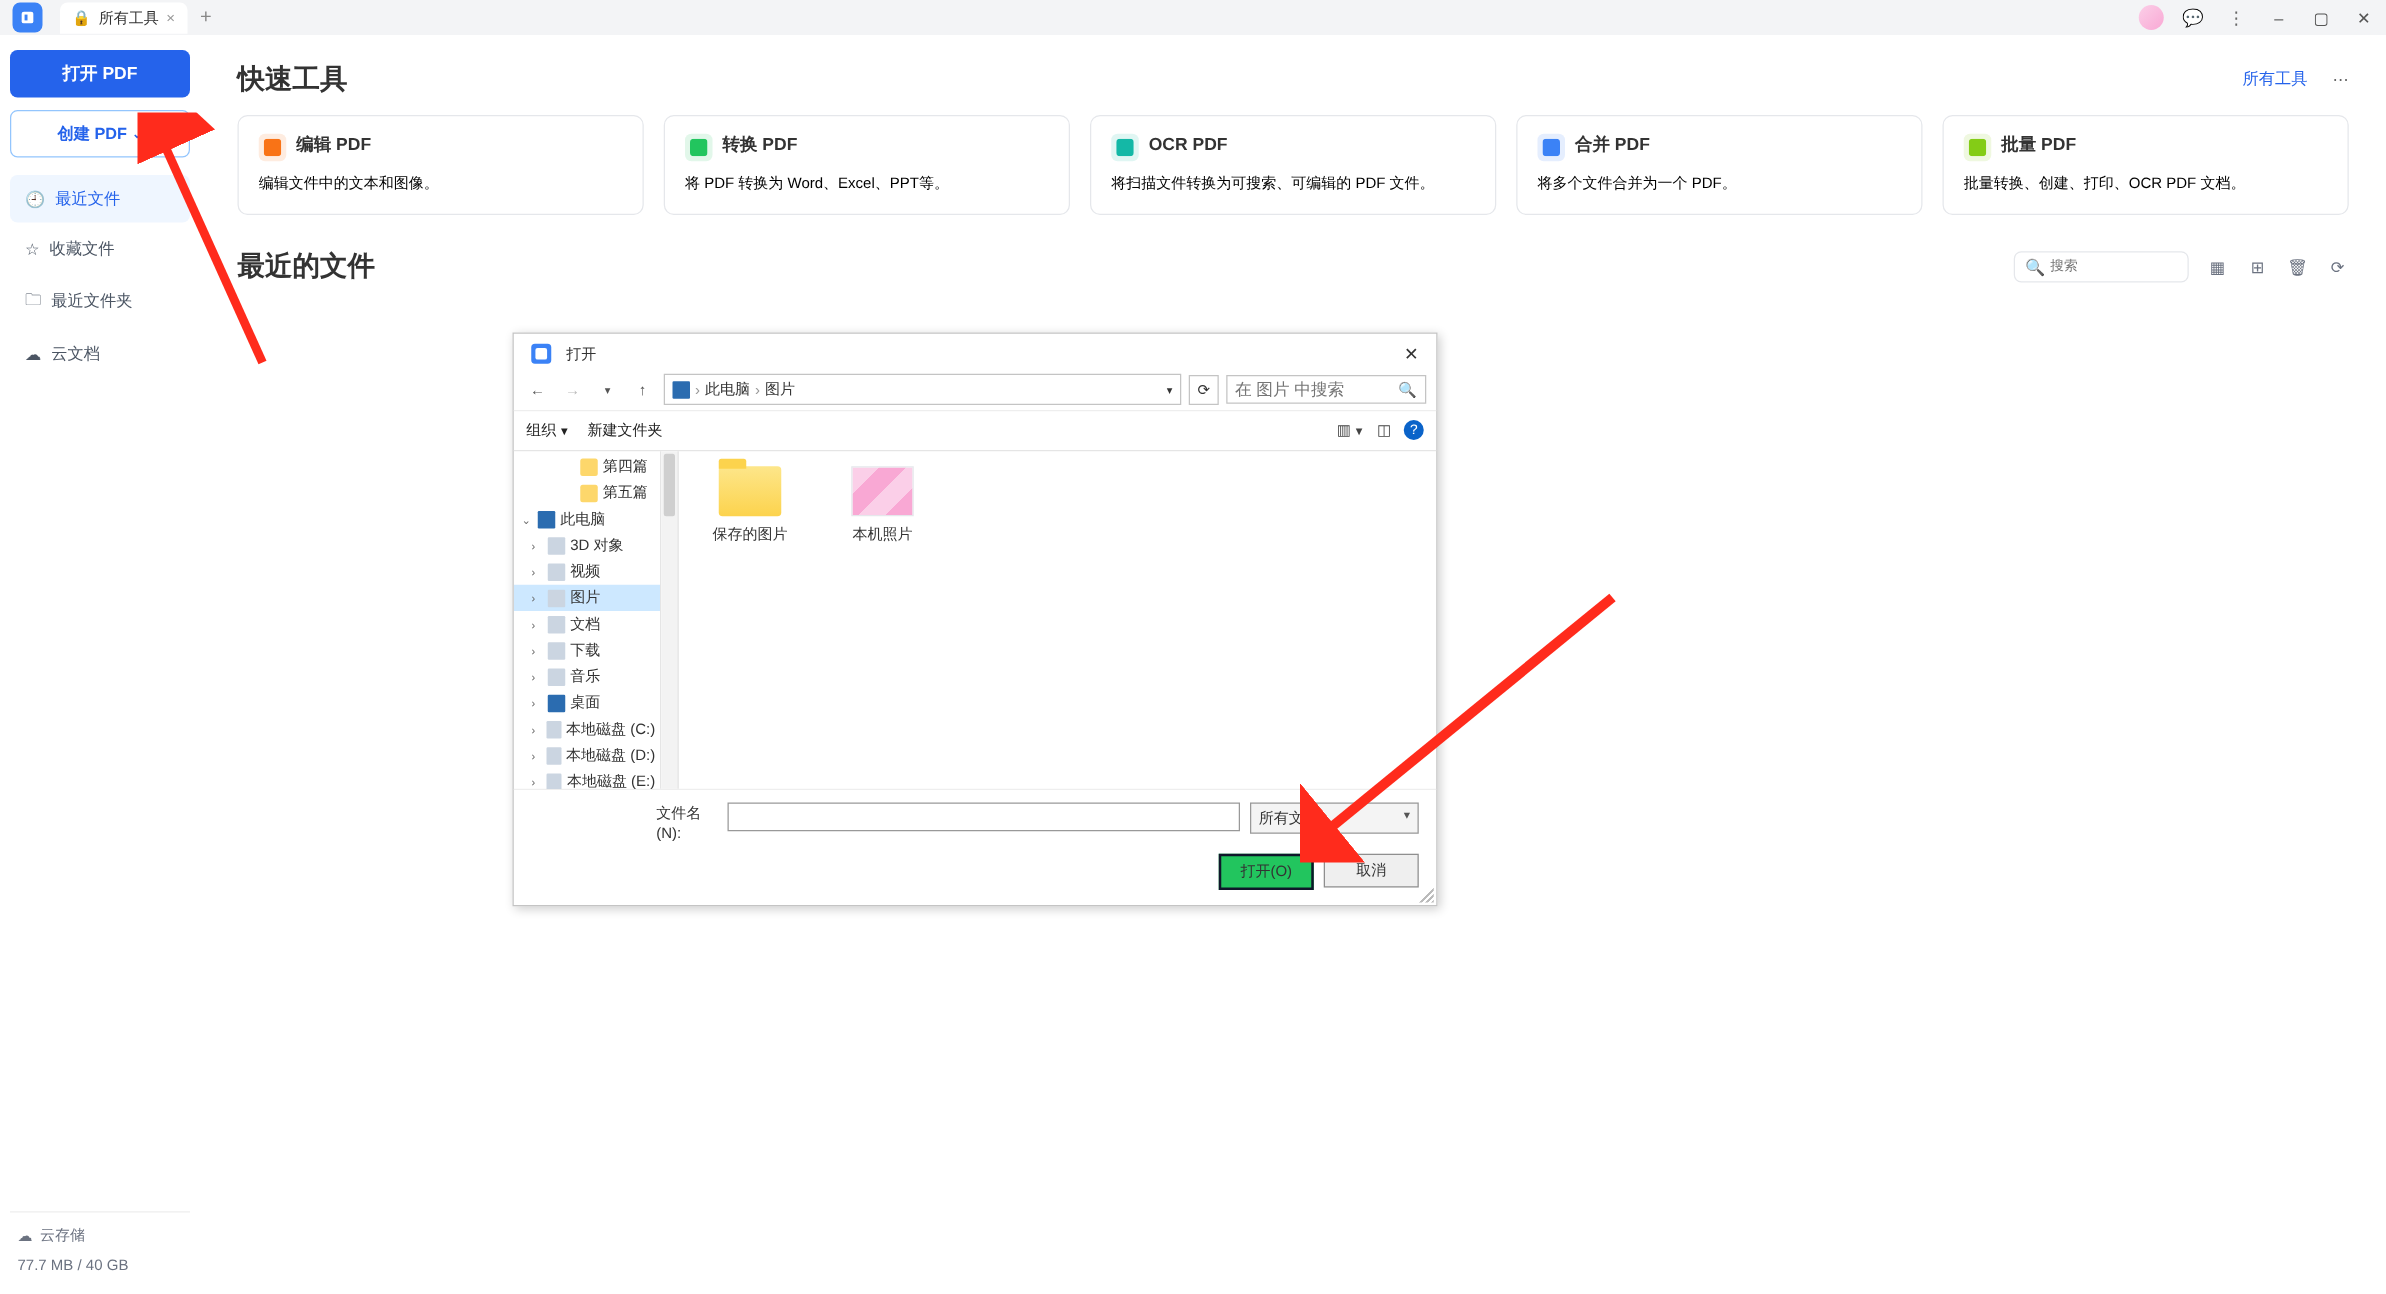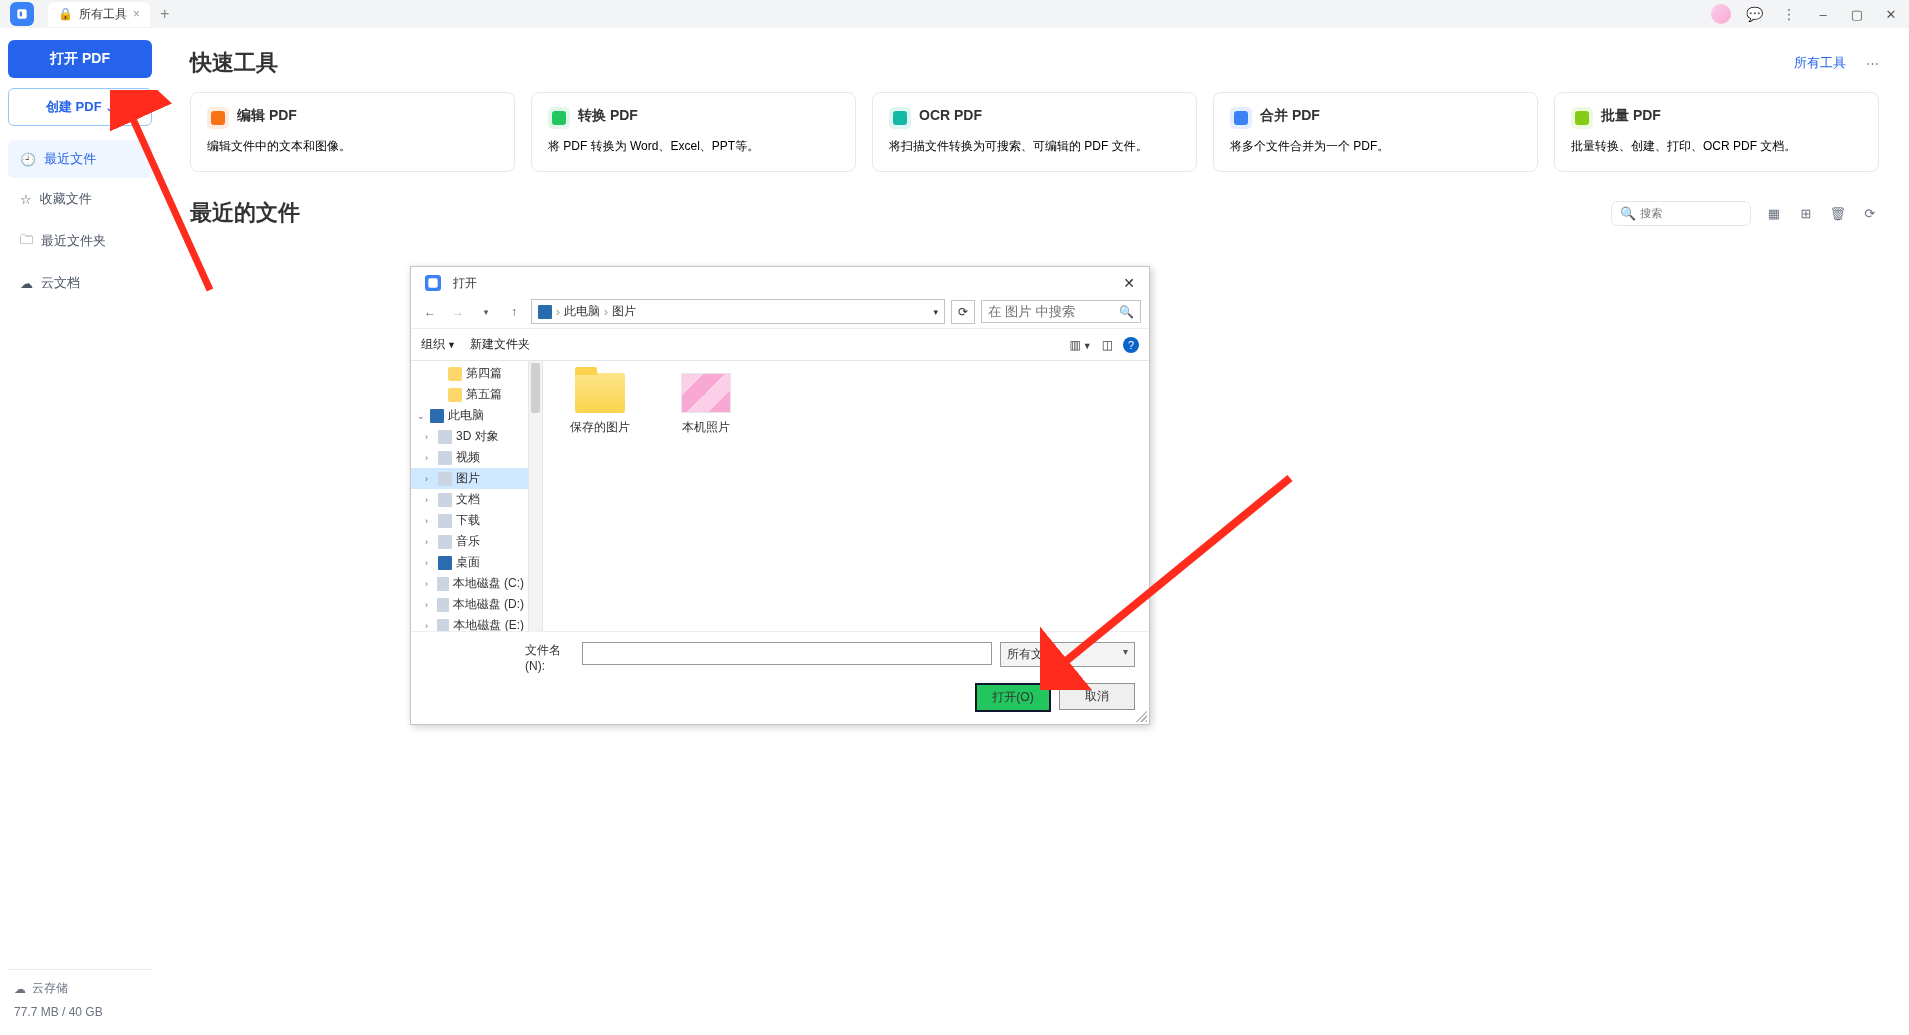--- a/index.html
+++ b/index.html
@@ -54,30 +54,30 @@
 .file-dialog { position: absolute; left: 410px; top: 266px; width: 740px; background: #fff; border: 1px solid #c4c4c4; box-shadow: 2px 2px 8px rgba(0,0,0,.2); font-size: 12px; }
 .fd-title { display: flex; align-items: center; padding: 6px 8px; gap: 6px; }
 .fd-close { margin-left: auto; font-size: 14px; cursor: pointer; padding: 2px 6px; }
 .fd-addr { display: flex; align-items: center; gap: 6px; padding: 0 8px 4px; }
 .fd-nav-btn { width: 22px; height: 22px; display:flex;align-items:center;justify-content:center; color:#555; cursor:pointer;}
 .fd-path { flex: 1; border: 1px solid #c4c4c4; display: flex; align-items: center; padding: 3px 6px; gap: 4px; }
 .fd-sep{color:#999;}
 .fd-refresh { border:1px solid #c4c4c4; width:24px;height:24px;display:flex;align-items:center;justify-content:center;}
 .fd-search { border: 1px solid #c4c4c4; padding: 3px 6px; width: 160px; display:flex;align-items:center;gap:4px;}
 .fd-search input{border:none;outline:none;width:100%; color:#888;}
-.fd-toolbar { display:flex; align-items:center; gap:14px; padding:7px 10px; border-bottom:1px solid #e5e5e5; border-top:1px solid #eee; }
+.fd-toolbar { display:flex; align-items:flex-start; gap:14px; padding:7px 10px; border-bottom:1px solid #e5e5e5; border-top:1px solid #eee; }
 .fd-tool-link{color:#222;cursor:pointer;}
 .fd-tool-caret{font-size:9px;margin-left:2px;}
 .fd-tool-right{margin-left:auto;display:flex;align-items:center;gap:10px;color:#444;}
 .fd-help{width:16px;height:16px;border-radius:50%;background:#0a63c9;color:#fff;display:flex;align-items:center;justify-content:center;font-size:11px;}
 .fd-body{display:flex;height:270px;}
 .fd-tree{width:118px;border-right:1px solid #e5e5e5;overflow-y:auto;padding:2px 0;}
 .fd-tree-item{display:flex;align-items:center;gap:4px;padding:2px 4px 2px 6px;white-space:nowrap;cursor:pointer;}
 .fd-tree-item.l1{padding-left:14px;}
-.fd-tree-item.l2{padding-left:24px;}
+.fd-tree-item.l2{padding-left:40px;}
 .fd-tree-item.sel{background:#cde8ff;}
 .tcaret{width:9px;font-size:9px;color:#666;display:inline-block;}
 .ticon{width:14px;height:14px;display:inline-flex;align-items:center;justify-content:center;}
 .folder-ylw{background:#fdd76b;border-radius:2px;}
 .mon-blue{background:#2b6cb0;border-radius:1px;}
 .drv{background:#cbd5e1;border-radius:1px;}
 .fd-scroll{width:14px;border-right:1px solid #e5e5e5;background:#f3f3f3;position:relative;}
 .fd-scroll-thumb{position:absolute;left:2px;right:2px;top:2px;height:50px;background:#cfcfcf;border-radius:2px;}
 .fd-files{flex:1;padding:12px 18px;display:flex;gap:28px;align-items:flex-start;}
 .file-item{display:flex;flex-direction:column;align-items:center;width:78px;gap:6px;cursor:pointer;}

